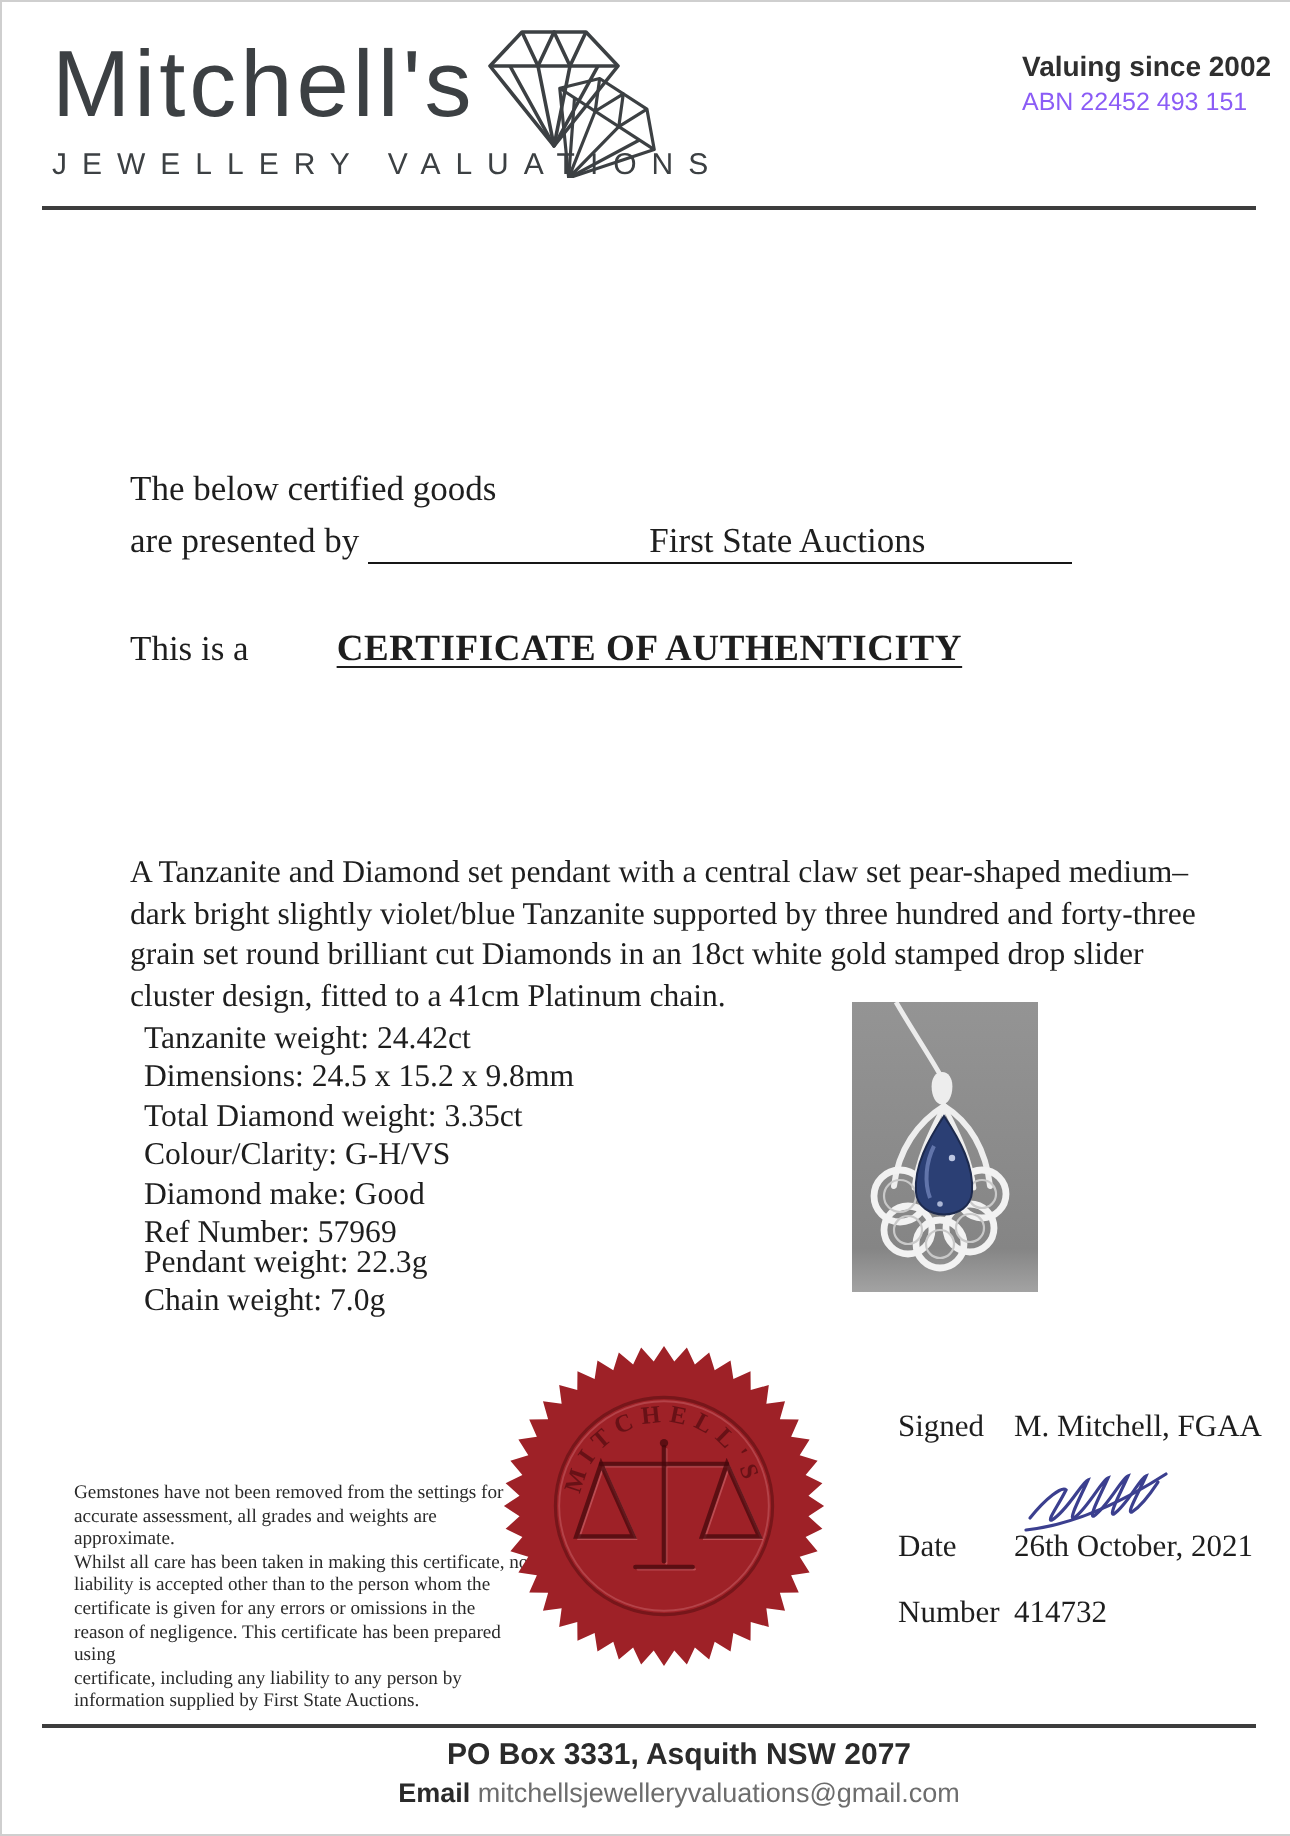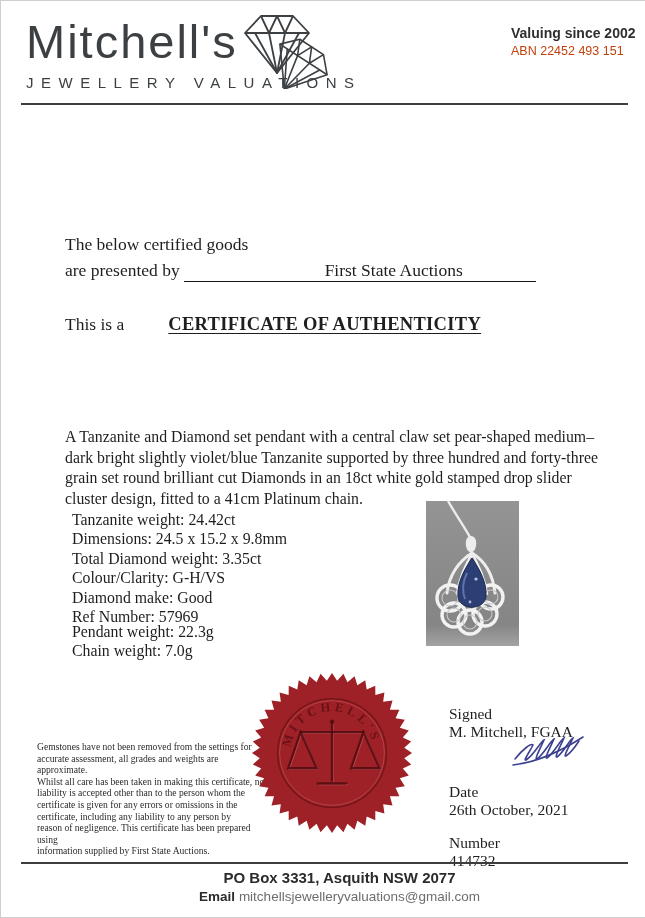--- a/index.html
+++ b/index.html
@@ -21,21 +21,21 @@
     letter-spacing:2px;color:var(--logo-charcoal,#3c4043);
   }
   .brand-sub{
     font-family:"Liberation Sans", sans-serif;
     font-size:15px;letter-spacing:7.5px;margin-top:7px;
     color:var(--logo-charcoal,#3c4043);
   }
   .diamonds{position:absolute;left:238px;top:10px;}
   .head-right{position:absolute;left:510px;top:24px;font-family:"Liberation Sans", sans-serif;}
   .tagline{font-size:14px;font-weight:bold;color:#2f2f2f;}
-  .abn{font-size:12.5px;color:#c2410c;margin-top:3px;}
+  .abn{font-size:12.5px;color:#8b5cf6;margin-top:3px;}
   .rule{position:absolute;left:20px;width:607px;height:2px;background:#3d3d3d;}
   .rule-top{top:102px;}
   .rule-bottom{top:861px;}
 
   
   .presented{position:absolute;left:64px;top:233px;font-size:17.5px;}
   .presented-line2{margin-top:5px;white-space:nowrap;}
   .presenter-line{
     display:inline-block;width:352px;margin-left:4px;
     border-bottom:1.6px solid #161616;
@@ -60,21 +60,21 @@
   .disclaimer{position:absolute;left:36px;top:740px;width:230px;font-size:9.6px;line-height:11.6px;color:#2a2a2a;}
   
   .seal{position:absolute;left:250px;top:671px;width:162px;height:162px;}
   .seal-burst{fill:var(--seal-red,#9e2127);}
   .seal-line-dark{stroke:rgba(70,8,12,.75);stroke-width:2.4;fill:none;stroke-linecap:round;}
   .seal-line-lite{stroke:rgba(214,112,116,.55);stroke-width:1.2;fill:none;stroke-linecap:round;}
   .seal-ring{stroke:rgba(70,8,12,.45);fill:none;stroke-width:1.6;}
   .seal-text{fill:rgba(60,6,10,.55);font-family:"Liberation Serif",serif;font-size:13px;letter-spacing:4px;font-weight:bold;}
   
   .sig-block{position:absolute;left:448px;top:704px;font-size:15.5px;}
-  .sig-row{display:flex;flex-direction:column;}
+  .sig-row{display:flex;}
   .sig-label{width:58px;}
   .sig-row-date{margin-top:42px;}
   .sig-row-number{margin-top:15px;}
   .sig-scribble{position:absolute;left:52px;top:22px;}
   .sig-path{stroke:var(--signature-ink,#3b3f8f);stroke-width:1.6;fill:none;stroke-linecap:round;}
   
   .footer{position:absolute;left:0;top:868px;width:100%;text-align:center;font-family:"Liberation Sans", sans-serif;}
   .footer-address{font-size:15px;font-weight:bold;color:#2b2b2b;}
   .footer-email{font-size:13.5px;color:#6d6d6d;margin-top:3px;}
   .footer-email b{color:#2b2b2b;}
@@ -190,22 +190,22 @@
     <circle cx="50" cy="78" r="1.6" fill="#cdd6ee" opacity="0.9"></circle>
     <circle cx="44" cy="101" r="1.4" fill="#cdd6ee" opacity="0.8"></circle>
   </svg>
 
   <div class="disclaimer">
     <div>Gemstones have not been removed from the settings for</div>
     <div>accurate assessment, all grades and weights are approximate.</div>
     <div>Whilst all care has been taken in making this certificate, no</div>
     <div>liability is accepted other than to the person whom the</div>
     <div>certificate is given for any errors or omissions in the</div>
+    <div>reason of negligence. This certificate has been prepared using</div>
     <div>certificate, including any liability to any person by</div>
-    <div>reason of negligence. This certificate has been prepared using</div>
     <div>information supplied by First State Auctions.</div>
   </div>
 
   <svg class="seal" viewBox="0 0 170 170">
     <polygon id="seal-burst" class="seal-burst" points="169.0,85.0 160.8,90.4 168.1,97.0 159.3,101.2 165.6,108.7 156.2,111.6 161.4,119.9 151.7,121.4 155.7,130.4 145.8,130.5 148.5,140.0 138.7,138.7 140.0,148.5 130.5,145.8 130.4,155.7 121.4,151.7 119.9,161.4 111.6,156.2 108.7,165.6 101.2,159.3 97.0,168.1 90.4,160.8 85.0,169.0 79.6,160.8 73.0,168.1 68.8,159.3 61.3,165.6 58.4,156.2 50.1,161.4 48.6,151.7 39.6,155.7 39.5,145.8 30.0,148.5 31.3,138.7 21.5,140.0 24.2,130.5 14.3,130.4 18.3,121.4 8.6,119.9 13.8,111.6 4.4,108.7 10.7,101.2 1.9,97.0 9.2,90.4 1.0,85.0 9.2,79.6 1.9,73.0 10.7,68.8 4.4,61.3 13.8,58.4 8.6,50.1 18.3,48.6 14.3,39.6 24.2,39.5 21.5,30.0 31.3,31.3 30.0,21.5 39.5,24.2 39.6,14.3 48.6,18.3 50.1,8.6 58.4,13.8 61.3,4.4 68.8,10.7 73.0,1.9 79.6,9.2 85.0,1.0 90.4,9.2 97.0,1.9 101.2,10.7 108.7,4.4 111.6,13.8 119.9,8.6 121.4,18.3 130.4,14.3 130.5,24.2 140.0,21.5 138.7,31.3 148.5,30.0 145.8,39.5 155.7,39.6 151.7,48.6 161.4,50.1 156.2,58.4 165.6,61.3 159.3,68.8 168.1,73.0 160.8,79.6"></polygon>
     <circle class="seal-ring" cx="85" cy="85" r="57"></circle>
     <circle cx="85" cy="85" r="55" stroke="rgba(222,130,134,0.35)" fill="none" stroke-width="1"></circle>
     <defs>
       <path id="seal-arc" d="M85,85 m-44,0 a44,44 0 1,1 88,0"></path>
     </defs>

